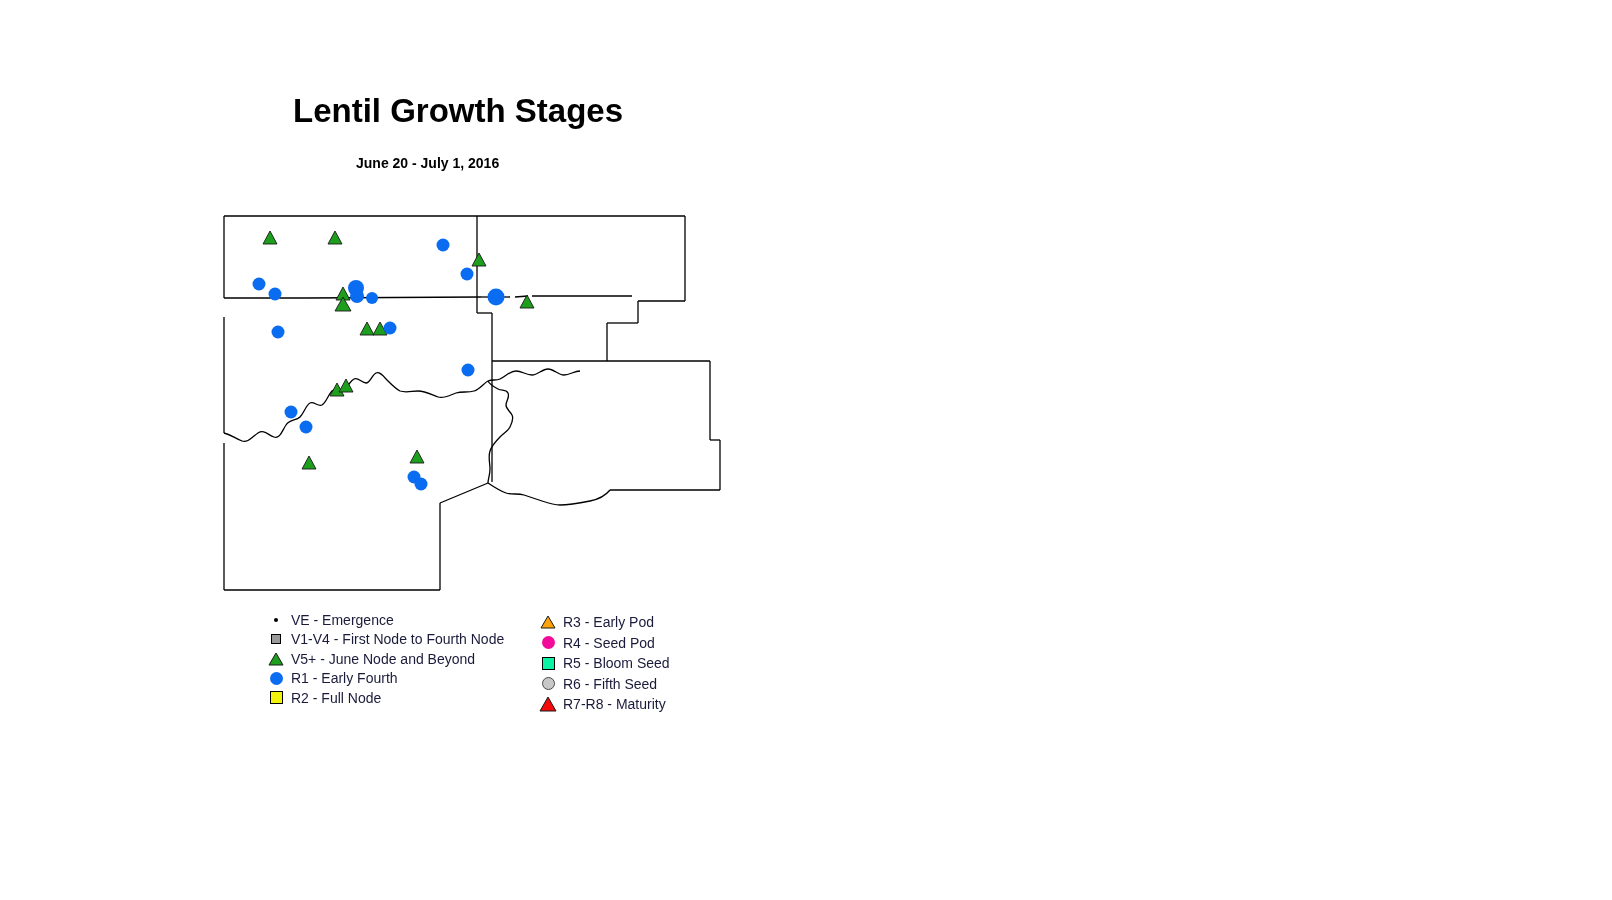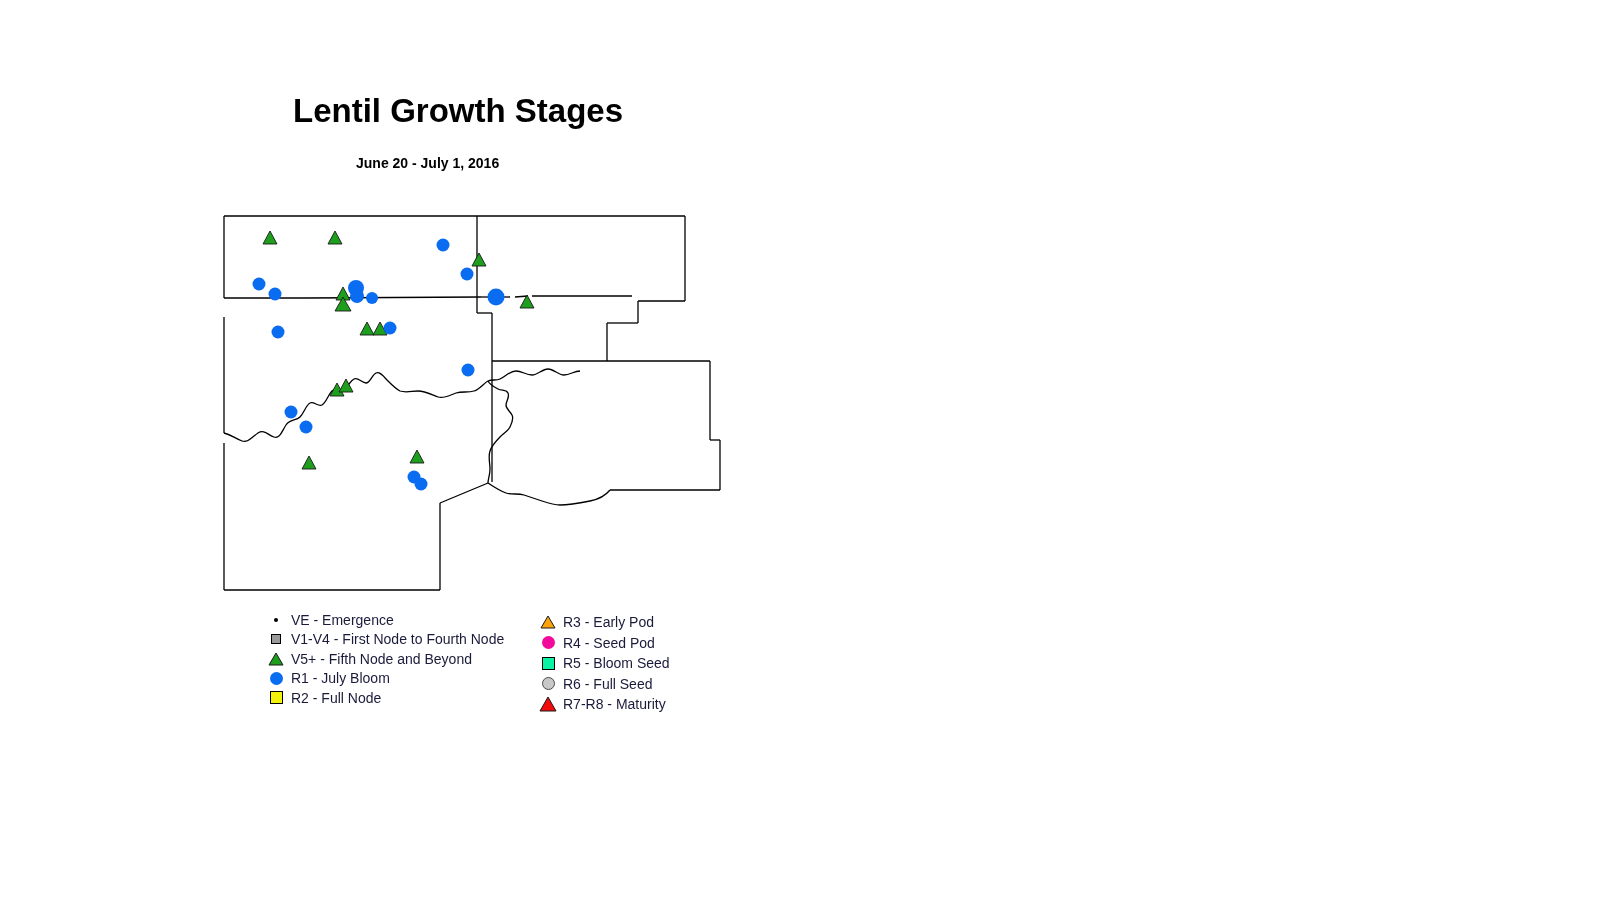--- a/index.html
+++ b/index.html
@@ -262,28 +262,28 @@
         </span>
         <span class="legend-label">V1-V4 - First Node to Fourth Node</span>
       </div>
 
       <div class="legend-row">
         <span class="swatch-cell">
           <svg width="16" height="14" viewBox="0 0 16 14">
             <polygon points="8,1 15,13 1,13" fill="#1d9e1d" stroke="#1a1a1a" stroke-width="1"></polygon>
           </svg>
         </span>
-        <span class="legend-label">V5+ - Fifth Node and Beyond</span>
+        <span class="legend-label">V5+ - June Node and Beyond</span>
       </div>
 
       <div class="legend-row">
         <span class="swatch-cell">
           <span class="sw-circle" style="background:#0a6cf0"></span>
         </span>
-        <span class="legend-label">R1 - July Bloom</span>
+        <span class="legend-label">R1 - Early Fourth</span>
       </div>
 
       <div class="legend-row">
         <span class="swatch-cell">
           <span class="sw-square colored" style="background:#f2f20a"></span>
         </span>
         <span class="legend-label">R2 - Full Node</span>
       </div>
     </div>
 
@@ -309,21 +309,21 @@
         <span class="swatch-cell">
           <span class="sw-square colored" style="background:#0af2a3"></span>
         </span>
         <span class="legend-label">R5 - Bloom Seed</span>
       </div>
 
       <div class="legend-row right-row">
         <span class="swatch-cell">
           <span class="sw-circle outlined" style="background:#c8c8c8"></span>
         </span>
-        <span class="legend-label">R6 - Full Seed</span>
+        <span class="legend-label">R6 - Fifth Seed</span>
       </div>
 
       <div class="legend-row right-row">
         <span class="swatch-cell">
           <svg width="18" height="16" viewBox="0 0 18 16">
             <polygon points="9,1 17,15 1,15" fill="#f20a0a" stroke="#1a1a1a" stroke-width="1"></polygon>
           </svg>
         </span>
         <span class="legend-label">R7-R8 - Maturity</span>
       </div>

